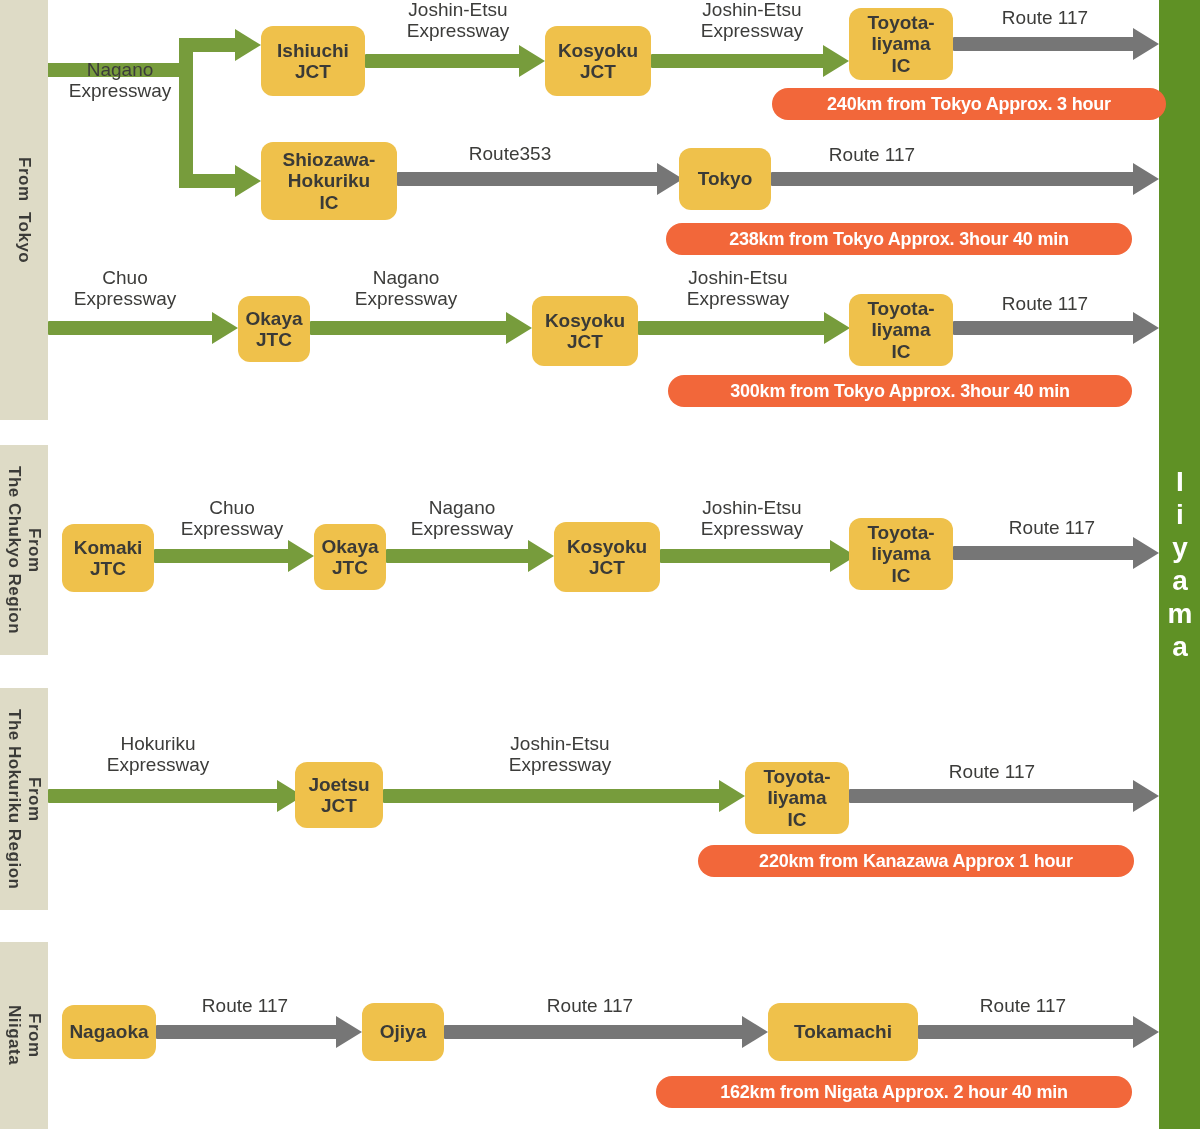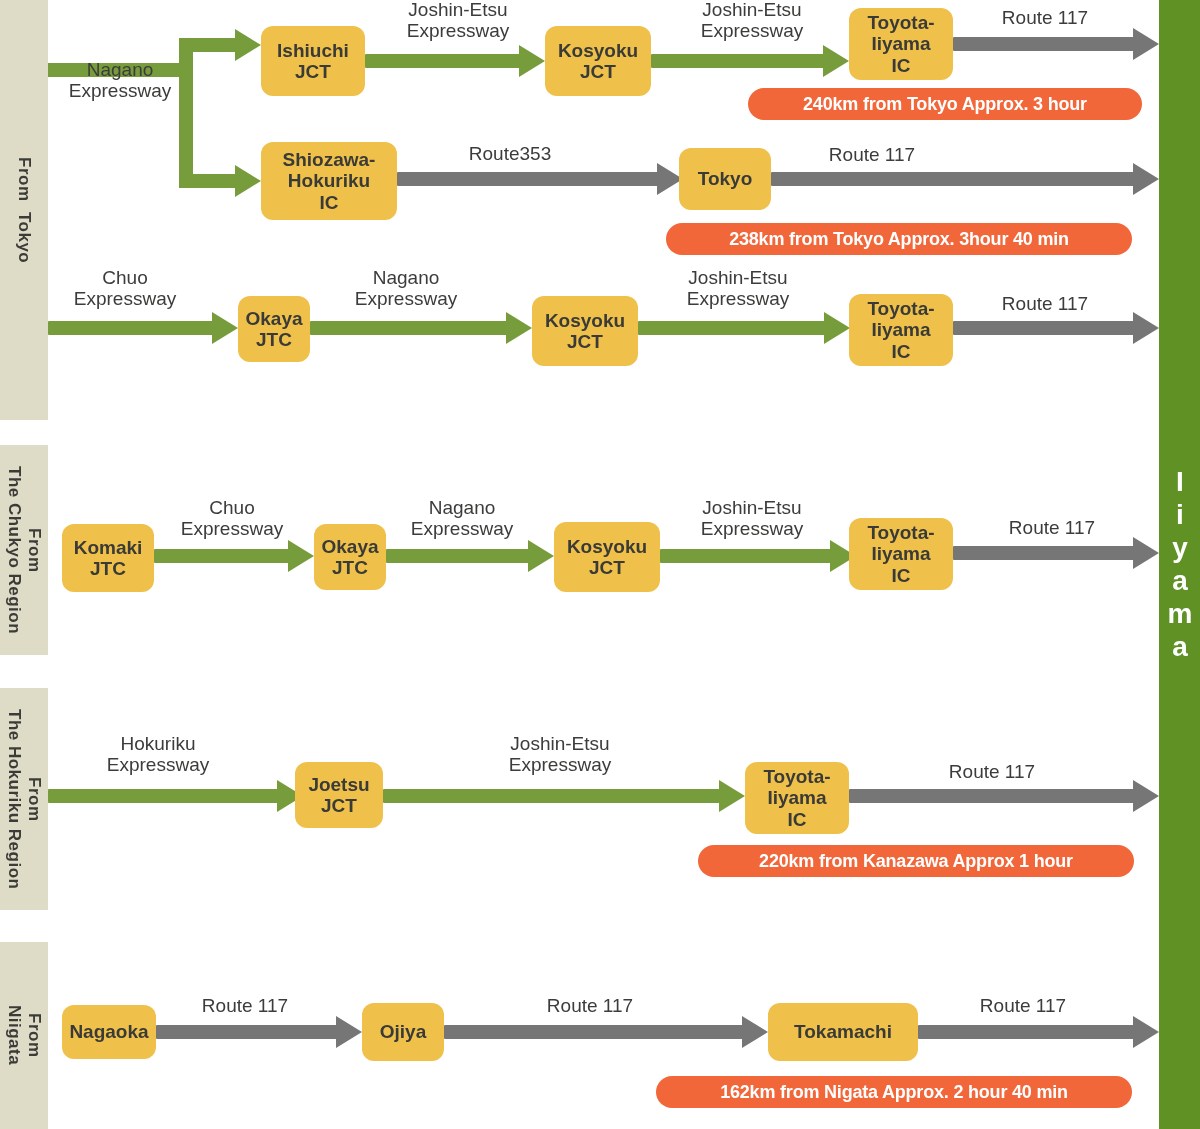--- a/index.html
+++ b/index.html
@@ -200,21 +200,21 @@
 Expressway</div>
 
   <div class="node" style="left:849px;top:8px;width:104px;height:72px;">Toyota-
 Iiyama
 IC</div>
   <div class="arrow gray" style="left:953px;top:28px;width:206px;height:32px;">
     <span class="bar" style="width:184px;"></span>
       <span class="head"></span>
   </div>
   <div class="route-label" style="left:985px;top:8px;width:120px;">Route 117</div>
-  <div class="callout" style="left:748px;top:88px;width:394px;">240km from Tokyo Approx. 3 hour</div>
+  <div class="callout" style="left:772px;top:88px;width:394px;">240km from Tokyo Approx. 3 hour</div>
 
   <div class="node" style="left:261px;top:142px;width:136px;height:78px;">Shiozawa-
 Hokuriku
 IC</div>
   <div class="arrow gray" style="left:397px;top:163px;width:286px;height:32px;">
     <span class="bar" style="width:264px;"></span>
       <span class="head"></span>
   </div>
   <div class="route-label" style="left:440px;top:144px;width:140px;">Route353</div>
 
@@ -252,20 +252,21 @@
 Expressway</div>
 
   <div class="node" style="left:849px;top:294px;width:104px;height:72px;">Toyota-
 Iiyama
 IC</div>
   <div class="arrow gray" style="left:953px;top:312px;width:206px;height:32px;">
     <span class="bar" style="width:184px;"></span>
       <span class="head"></span>
   </div>
   <div class="route-label" style="left:985px;top:294px;width:120px;">Route 117</div>
+  <div class="callout" style="left:668px;top:375px;width:464px;">300km from Tokyo Approx. 3hour 40 min</div>
 
   <div class="node" style="left:62px;top:524px;width:92px;height:68px;">Komaki
 JTC</div>
   <div class="arrow green" style="left:154px;top:540px;width:160px;height:32px;">
     <span class="bar" style="width:138px;"></span>
       <span class="head"></span>
   </div>
   <div class="route-label" style="left:162px;top:498px;width:140px;">Chuo
 Expressway</div>
 

